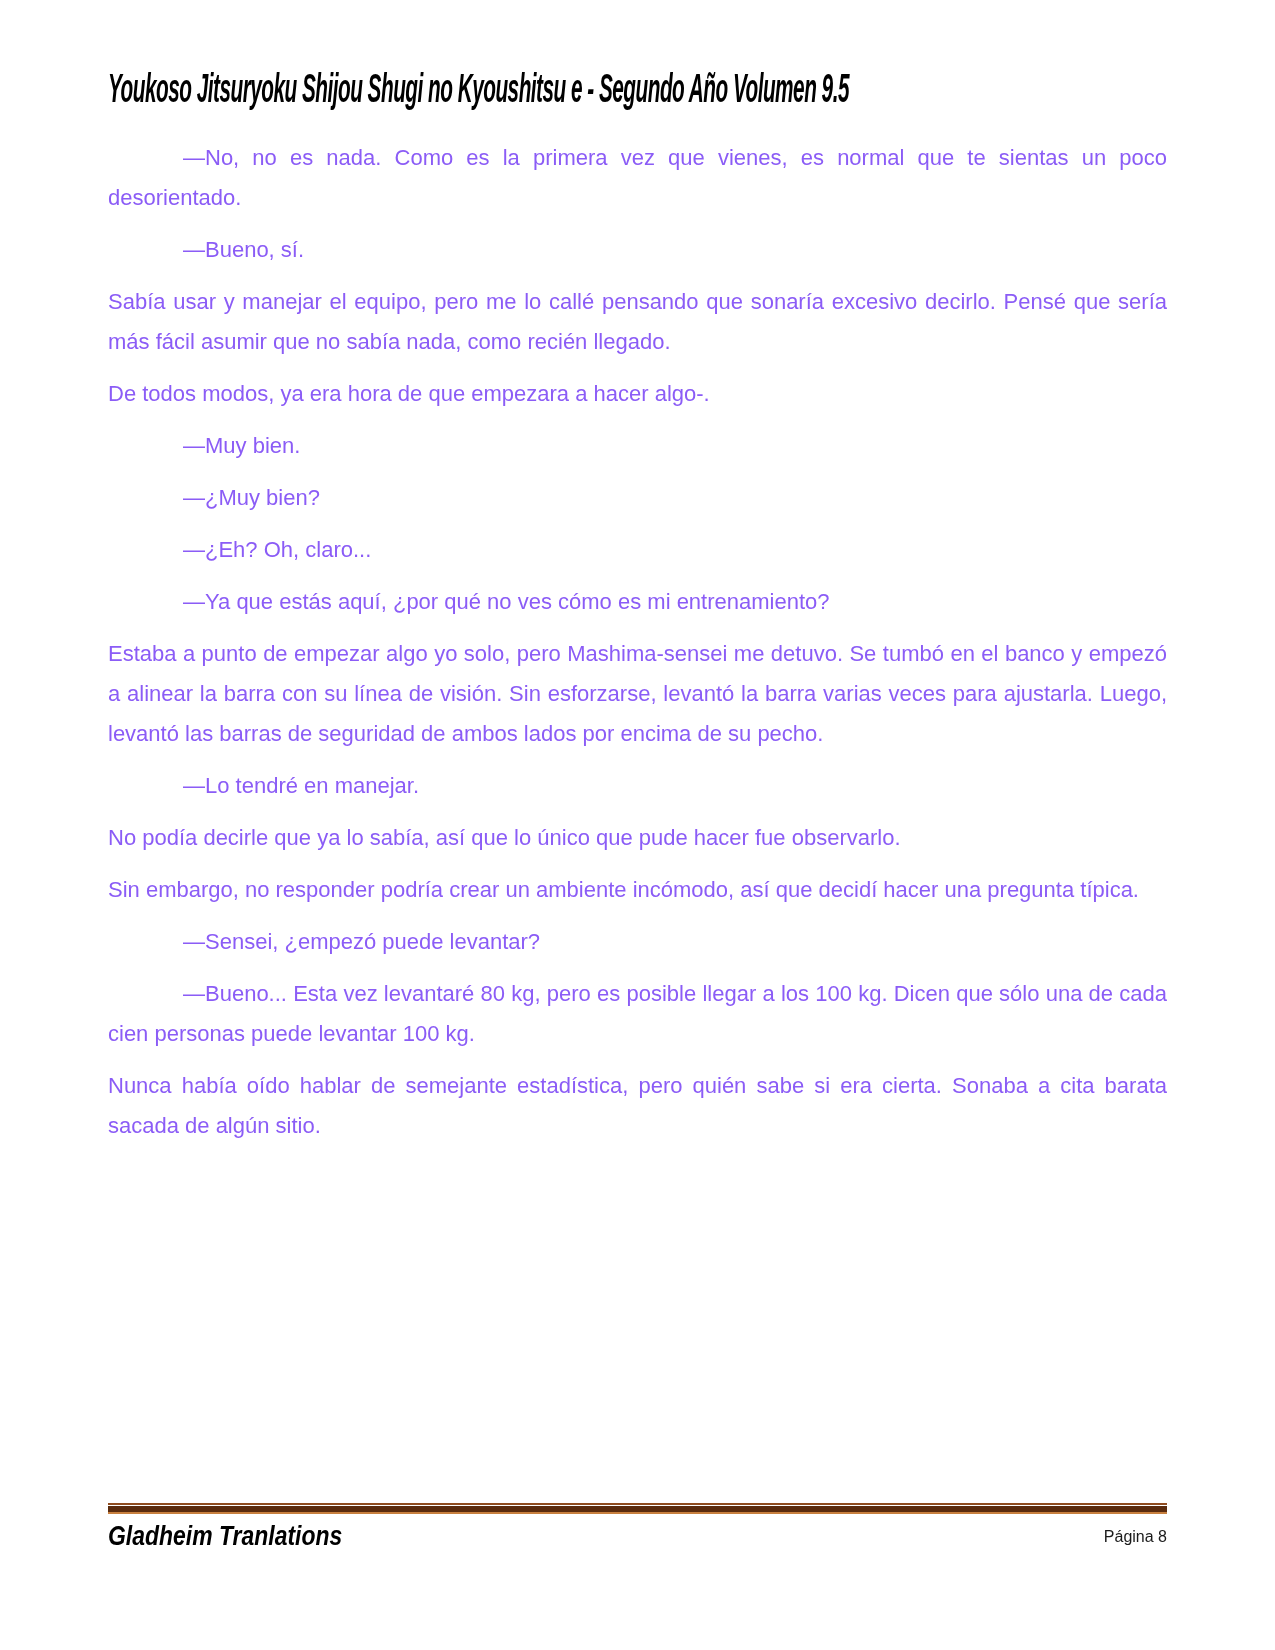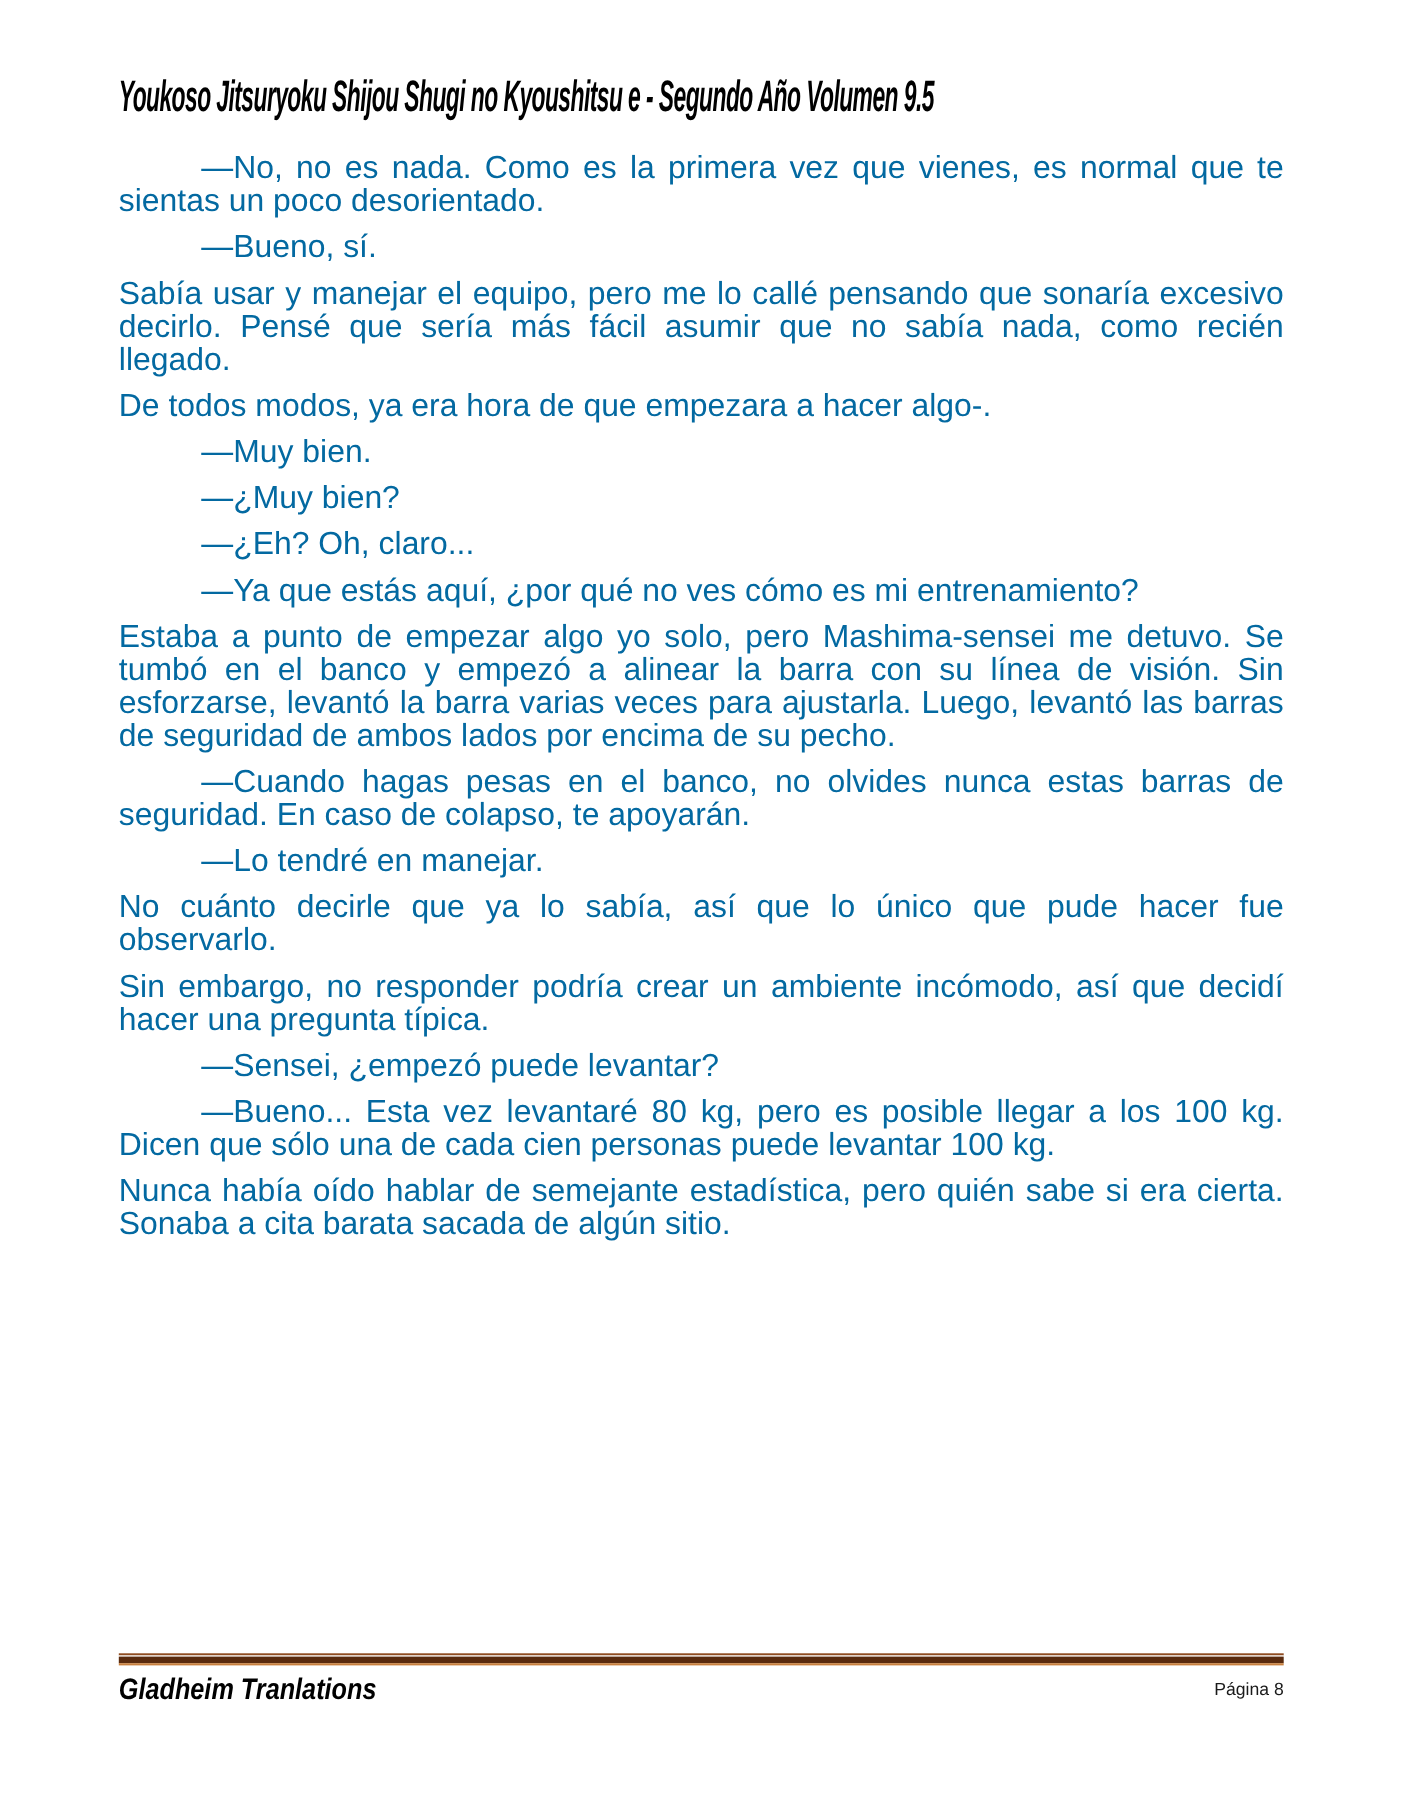--- a/index.html
+++ b/index.html
@@ -35,24 +35,24 @@
     transform-origin: 0 50%;
   }
   .doc-body {
     position: absolute;
     top: 138px;
     left: 108px;
     width: 1059px;
   }
   .doc-body p {
     margin: 0 0 12px 0;
-    font-size: 29px;
-    line-height: 30px;
+    font-size: 22px;
+    line-height: 40px;
     text-align: justify;
-    color: #0369a1;
+    color: #8b5cf6;
   }
   .doc-body p.indent { text-indent: 75px; }
   .page-footer {
     position: absolute;
     top: 1503px;
     left: 108px;
     right: 108px;
   }
   .rule-a { height: 2px; background: #8f4c20; }
   .rule-gap { height: 1px; background: #ffffff; }
@@ -87,23 +87,22 @@
   <main class="doc-body" id="doc-body">
       <p class="indent">—No, no es nada. Como es la primera vez que vienes, es normal que te sientas un poco desorientado.</p>
       <p class="indent">—Bueno, sí.</p>
       <p>Sabía usar y manejar el equipo, pero me lo callé pensando que sonaría excesivo decirlo. Pensé que sería más fácil asumir que no sabía nada, como recién llegado.</p>
       <p>De todos modos, ya era hora de que empezara a hacer algo-.</p>
       <p class="indent">—Muy bien.</p>
       <p class="indent">—¿Muy bien?</p>
       <p class="indent">—¿Eh? Oh, claro...</p>
       <p class="indent">—Ya que estás aquí, ¿por qué no ves cómo es mi entrenamiento?</p>
       <p>Estaba a punto de empezar algo yo solo, pero Mashima-sensei me detuvo. Se tumbó en el banco y empezó a alinear la barra con su línea de visión. Sin esforzarse, levantó la barra varias veces para ajustarla. Luego, levantó las barras de seguridad de ambos lados por encima de su pecho.</p>
-      <p class="indent">—Cuando hagas pesas en el banco, no olvides nunca estas barras de seguridad. En caso de colapso, te apoyarán.</p>
       <p class="indent">—Lo tendré en manejar.</p>
-      <p>No cuánto decirle que ya lo sabía, así que lo único que pude hacer fue observarlo.</p>
+      <p>No podía decirle que ya lo sabía, así que lo único que pude hacer fue observarlo.</p>
       <p>Sin embargo, no responder podría crear un ambiente incómodo, así que decidí hacer una pregunta típica.</p>
       <p class="indent">—Sensei, ¿empezó puede levantar?</p>
       <p class="indent">—Bueno... Esta vez levantaré 80 kg, pero es posible llegar a los 100 kg. Dicen que sólo una de cada cien personas puede levantar 100 kg.</p>
       <p>Nunca había oído hablar de semejante estadística, pero quién sabe si era cierta. Sonaba a cita barata sacada de algún sitio.</p>
     </main>
 
   <footer class="page-footer">
     <div>
       <div class="rule-a"></div>
       <div class="rule-gap"></div>

